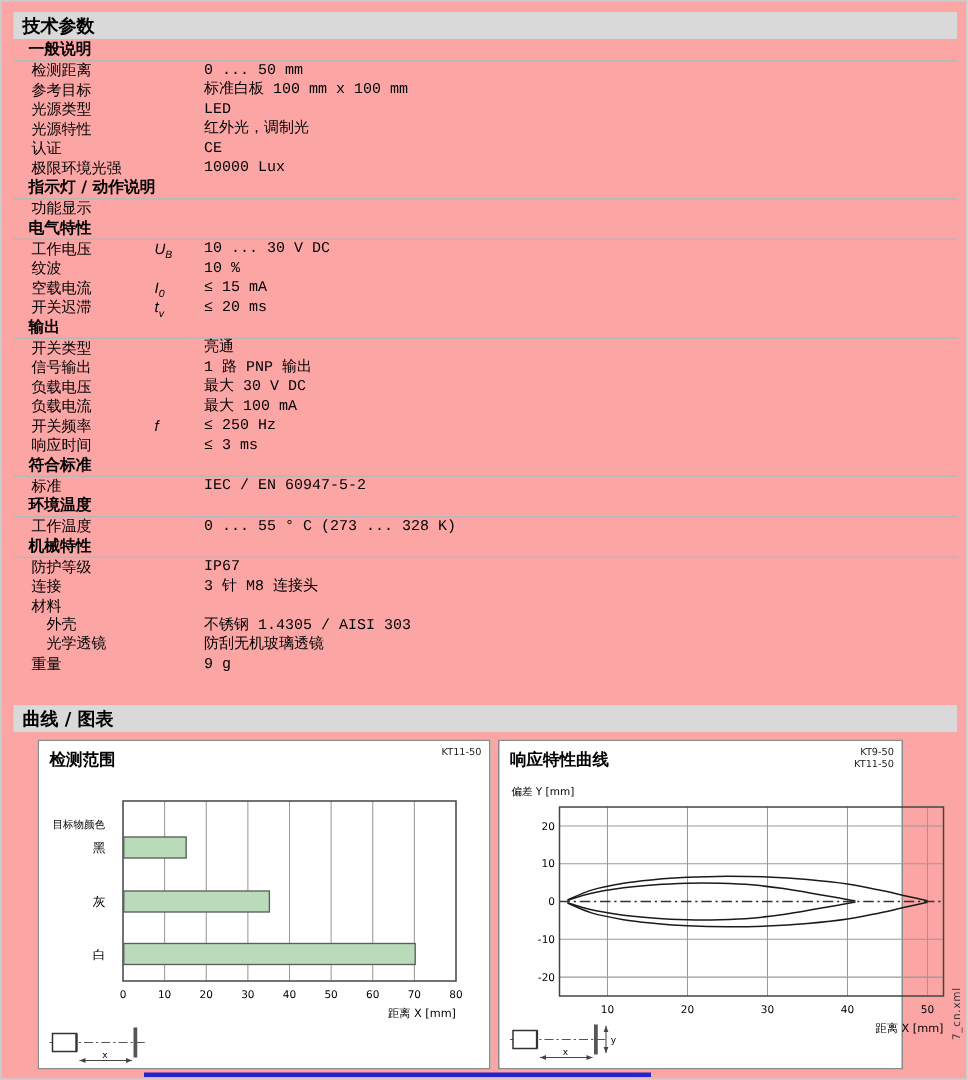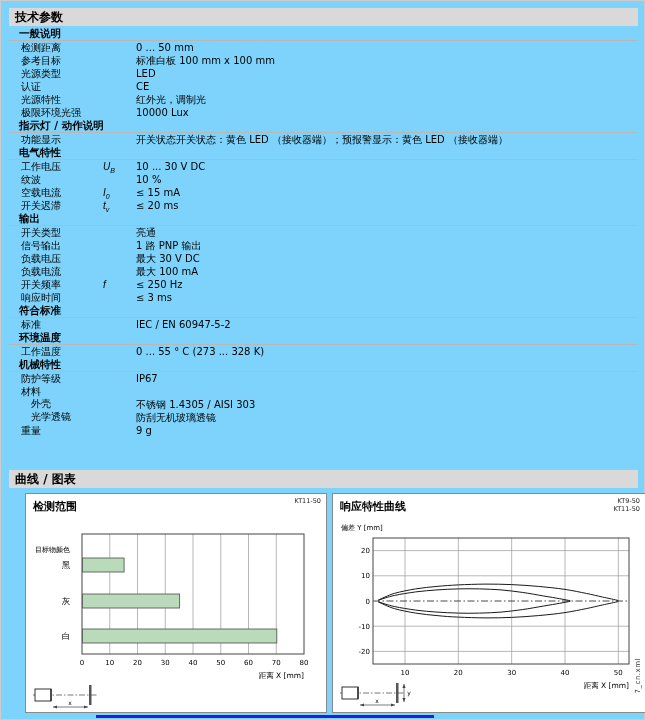--- a/index.html
+++ b/index.html
@@ -4,46 +4,46 @@
 <style>
   * { margin:0; padding:0; box-sizing:border-box; }
   html,body { width:645px; height:720px; }
   body {
     background:#fff;
     font-family:"DejaVu Sans","Liberation Sans",sans-serif;
     color:#000;
     position:relative;
     overflow:hidden;
   }
-  .page { position:absolute; inset:0; border:1px solid #ccc; background:#7dd3fc; }
+  .page { position:absolute; inset:0; border:1px solid #ccc; background:#fca5a5; }
 
   .bar {
     position:absolute; left:8px; width:629px; height:18px;
     background:#d9d9d9; font-weight:bold; font-size:12px;
     padding:2px 6px; line-height:14px;
   }
   #bar1 { top:7px; }
   #bar2 { top:469px; }
 
   .spec { position:absolute; left:8px; top:26px; width:629px; }
   .sec-title {
     font-weight:bold; font-size:10.5px; height:14px; line-height:13px;
     padding-left:10px; border-bottom:1px solid #b8b8b8;
   }
   .row { display:flex; height:13px; line-height:13px; font-size:10px; }
   .lab { width:94px; padding-left:12px; white-space:nowrap; }
   .lab.ind { padding-left:22px;font-family:Liberation Mono, monospace; }
   .sym { width:33px; font-family:Liberation Sans, sans-serif; font-style:italic; font-size:10px; }
   .sym sub { font-size:7px; font-style:italic; }
-  .val { flex:1; white-space:nowrap; }
+  .val { flex:1; white-space:nowrap;font-family:Liberation Mono, monospace; }
 
   .charts { position:absolute; left:16px; top:492px; width:645px; height:220px; }
   .chartbox { position:absolute; top:0; height:220px; border:1px solid #8a8a8a; background:#fff; }
   #box1 { left:8px;  width:302px; }
-  #box2 { left:315px; width:314px;padding-left:12px; }
+  #box2 { left:315px; width:270px;padding-left:12px; }
   .ctitle { position:absolute; left:7px; top:5px; font-weight:bold; font-size:11px; }
   .corner { position:absolute; right:5px; top:3px; font-size:6.5px; line-height:8px; text-align:right; color:#222; }
   .axisnote { position:absolute; left:9px; top:27px; font-size:7px;margin-top:24px; }
   #barsvg   { position:absolute; left:0; top:38px; }
   #curvesvg { position:absolute; left:0; top:22px; }
   .sketch { position:absolute; left:5px; bottom:2px; }
 
   .footer-line { position:absolute; left:95px; top:714px; width:338px; height:3px; background:#2323cc; }
   .side-text {
     position:absolute; right:2px; bottom:26px;
@@ -70,39 +70,38 @@
         <div class="lab">参考目标</div>
         <div class="sym"></div>
         <div class="val">标准白板  100 mm x 100 mm</div>
       </div>
       <div class="row">
         <div class="lab">光源类型</div>
         <div class="sym"></div>
         <div class="val">LED</div>
       </div>
       <div class="row">
+        <div class="lab">光源特性</div>
+        <div class="sym"></div>
+        <div class="val">红外光，调制光</div>
+      </div>
+      <div class="row">
         <div class="lab">认证</div>
         <div class="sym"></div>
         <div class="val">CE</div>
       </div>
       <div class="row">
-        <div class="lab">光源特性</div>
-        <div class="sym"></div>
-        <div class="val">红外光，调制光</div>
-      </div>
-      <div class="row">
         <div class="lab">极限环境光强</div>
         <div class="sym"></div>
         <div class="val">10000 Lux</div>
       </div>
       <div class="sec-title">指示灯 / 动作说明</div>
       <div class="row">
         <div class="lab">功能显示</div>
         <div class="sym"></div>
-        <div class="val">开关状态开关状态：黄色 LED （接收器端）；预报警显示：黄色 LED （接收器端）</div>
       </div>
       <div class="sec-title">电气特性</div>
       <div class="row">
         <div class="lab">工作电压</div>
         <div class="sym">U<sub>B</sub></div>
         <div class="val">10 ... 30 V DC</div>
       </div>
       <div class="row">
         <div class="lab">纹波</div>
         <div class="sym"></div>
@@ -159,20 +158,25 @@
       <div class="row">
         <div class="lab">工作温度</div>
         <div class="sym"></div>
         <div class="val">0 ... 55 ° C (273 ... 328 K)</div>
       </div>
       <div class="sec-title">机械特性</div>
       <div class="row">
         <div class="lab">防护等级</div>
         <div class="sym"></div>
         <div class="val">IP67</div>
+      </div>
+      <div class="row">
+        <div class="lab">连接</div>
+        <div class="sym"></div>
+        <div class="val">3 针 M8 连接头</div>
       </div>
       <div class="row">
         <div class="lab">材料</div>
         <div class="sym"></div>
         <div class="val"></div>
       </div>
       <div class="row">
         <div class="lab ind">外壳</div>
         <div class="sym"></div>
         <div class="val">不锈钢 1.4305 / AISI 303</div>

